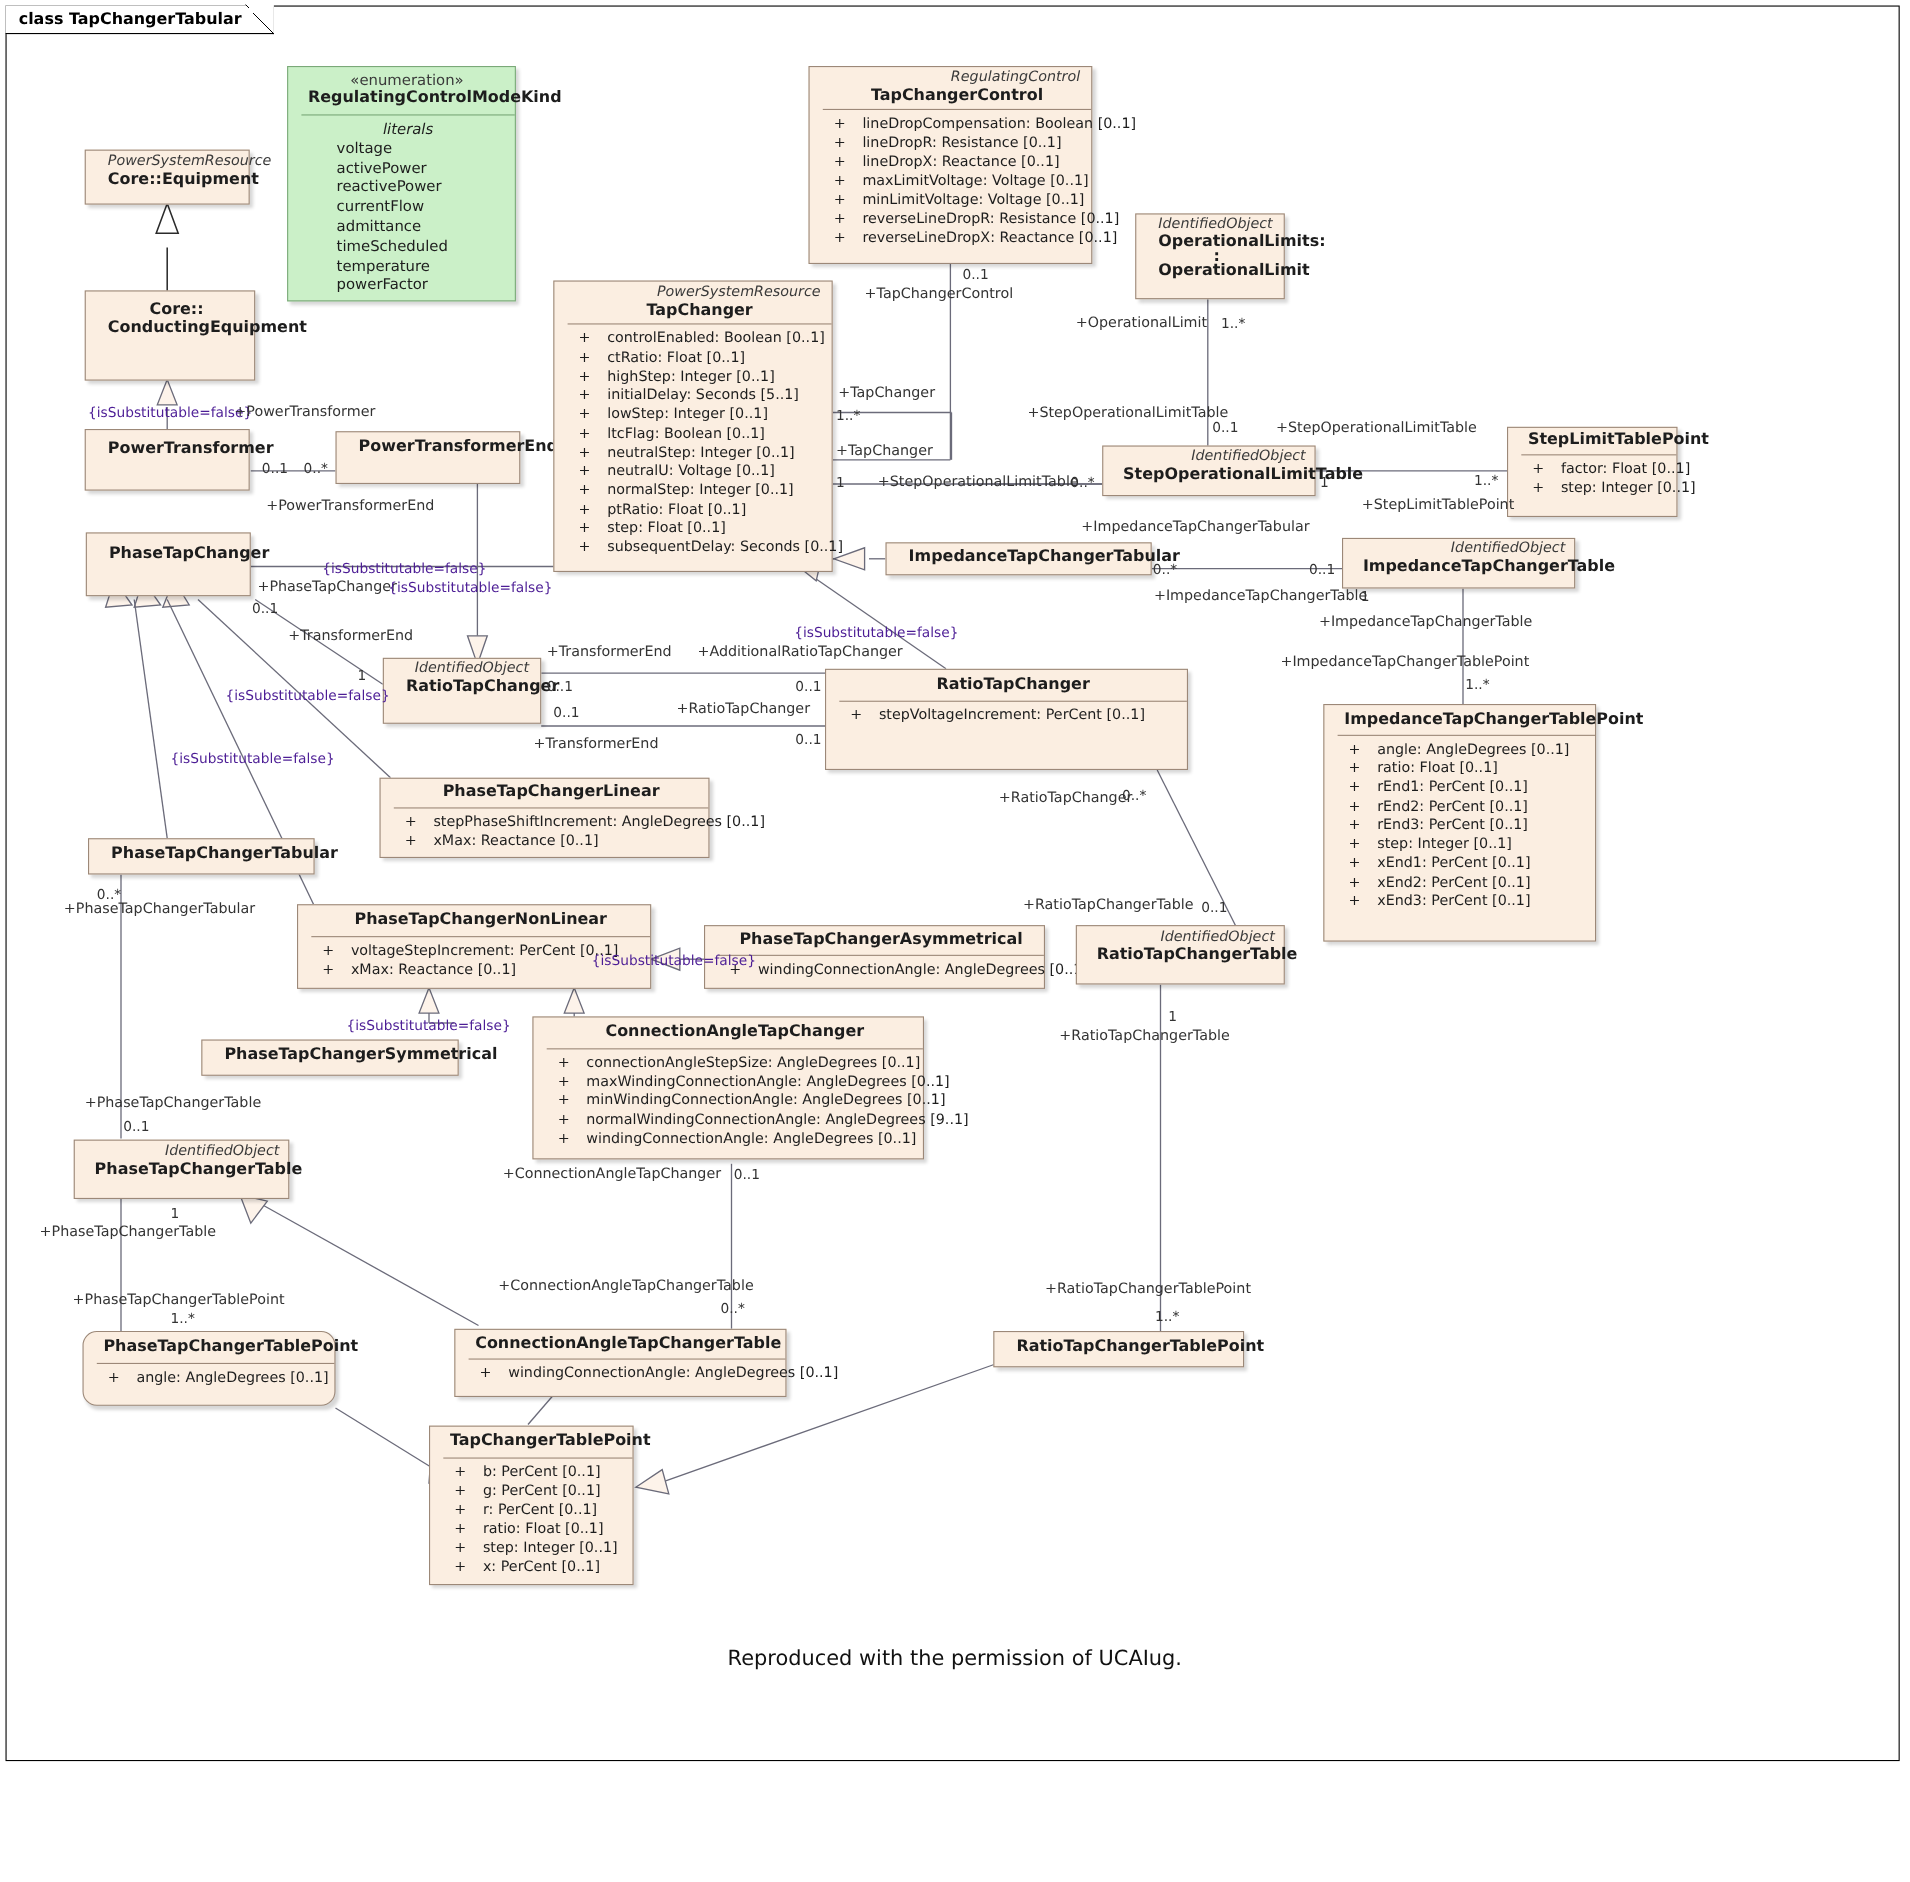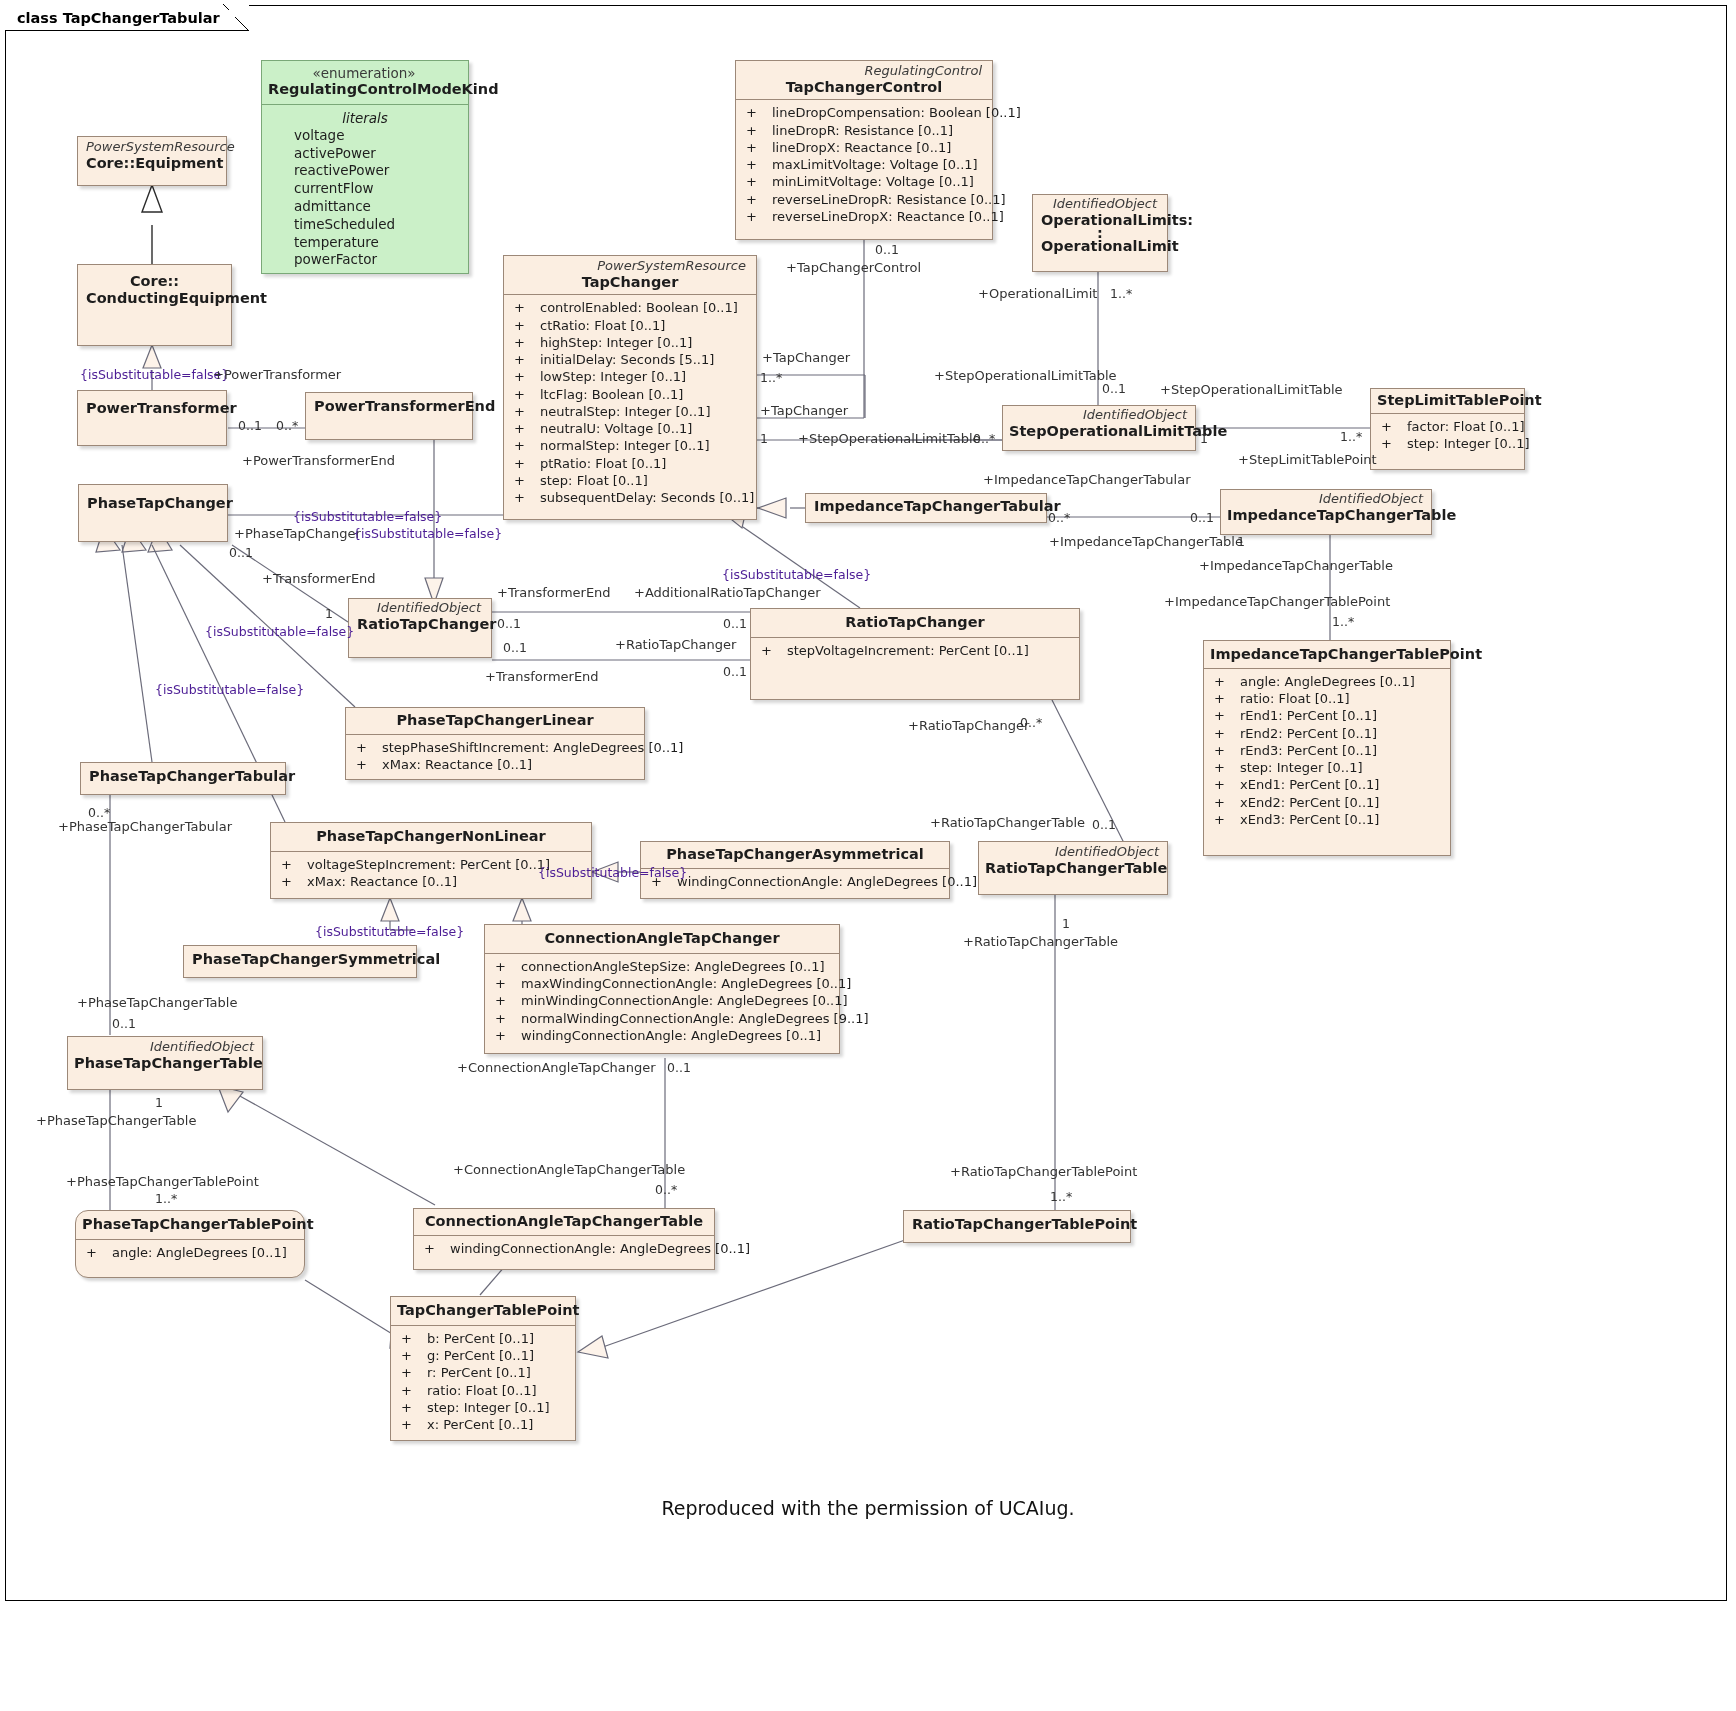--- a/index.html
+++ b/index.html
@@ -12,21 +12,21 @@
   #frame-tab{position:absolute;left:5px;top:5px;height:26px;
              border:1px solid #000;border-left:none;border-top:none;
              background:#fff;box-sizing:border-box;display:flex;align-items:center;
              padding:0 28px 0 12px;font-weight:bold;font-size:14.5px;color:#000;}
   #frame-tab:after{content:"";position:absolute;right:-1px;top:-1px;width:26px;height:27px;
              background:linear-gradient(to bottom left, #fff 49.6%, #000 49.6%, #000 51%, transparent 51%);}
 
   
   .cls{position:absolute;box-sizing:border-box;
        background:#fbeee1;border:1px solid #9c8878;
-       box-shadow:3px 3px 3px rgba(0,0,0,0.16);}
+       box-shadow:3px 3px 3px rgba(0,0,0,0.16);padding-left:12px;}
   .cls .hdr{padding:3px 8px 4px 8px;text-align:center;}
   .cls .stereo{font-style:italic;font-size:13px;color:#3a3a3a;text-align:right;
                line-height:1.12;padding-right:2px;}
   .cls .name{font-weight:bold;font-size:14.5px;color:#1d1d1d;line-height:1.15;}
   .cls .sep{border-top:1px solid #9c8878;}
   .cls .attrs{padding:4px 6px 5px 6px;}
   .cls .attr{font-size:13px;color:#1d1d1d;line-height:1.33;white-space:nowrap;
              display:flex;}
   .cls .attr .pm{display:inline-block;width:26px;flex:0 0 26px;text-align:left;padding-left:4px;}
 

